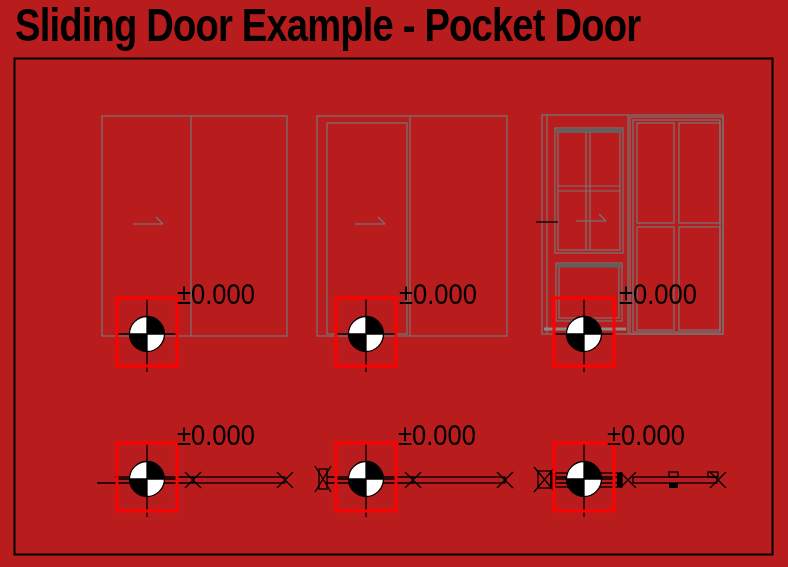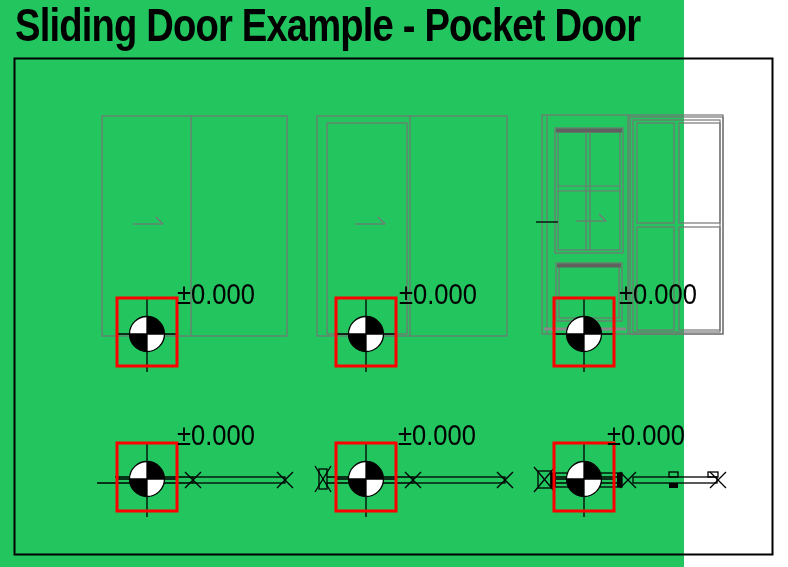--- a/index.html
+++ b/index.html
@@ -1,17 +1,17 @@
 <!DOCTYPE html>
 <html style="--accent-red: #ff0000; --line-gray: #767676;"><head>
 <meta charset="utf-8">
 <style>
   html,body{margin:0;padding:0;background:#fff;}
   body{width:788px;height:567px;overflow:hidden;font-family:"Liberation Sans",sans-serif;}
-  .canvas{position:relative;width:684px;height:567px;background:#22c55e;}
+  .canvas{position:relative;width:788px;height:567px;background:#b91c1c;}
   .title{
     position:absolute;left:15px;top:2px;margin:0;
     font-size:46px;line-height:46px;font-weight:700;letter-spacing:-1px;
     transform:scaleX(0.83);transform-origin:0 0;white-space:nowrap;color:#000;
     font-family:"Liberation Sans",sans-serif;
   }
   svg.draw{position:absolute;left:0;top:0;}
   .g   {stroke:var(--line-gray,#767676);stroke-width:1.2;fill:none;}
   .gth {stroke:#606060;stroke-width:4;fill:none;}
   .g3  {stroke:#8a8a8a;stroke-width:3;fill:none;}

